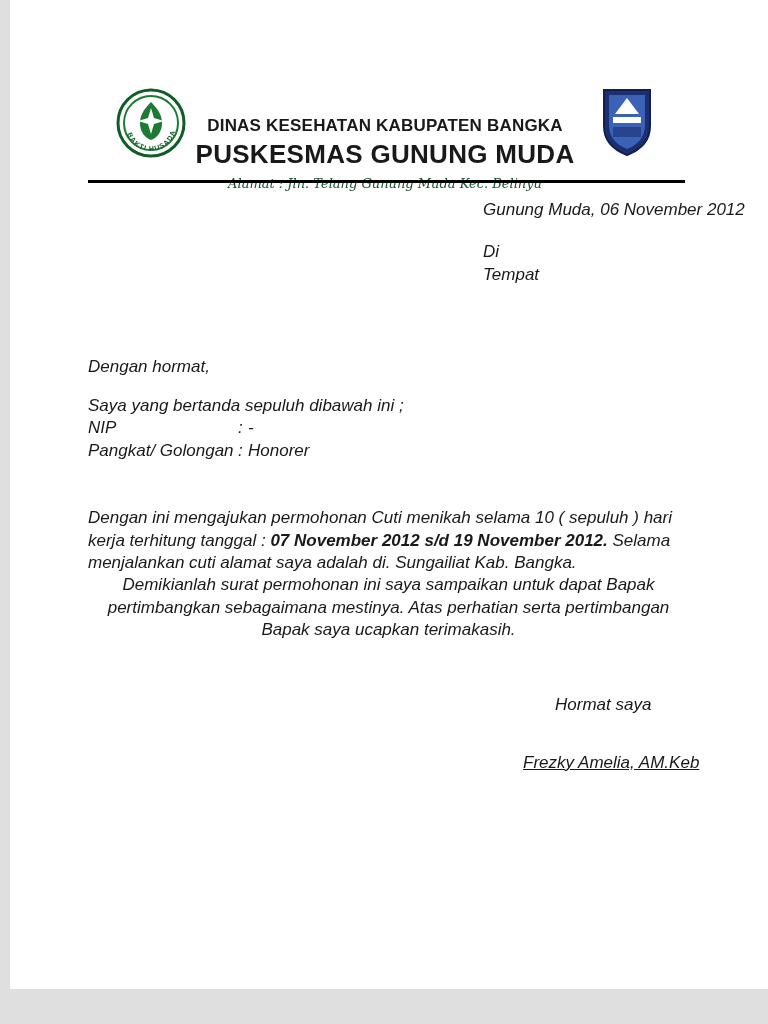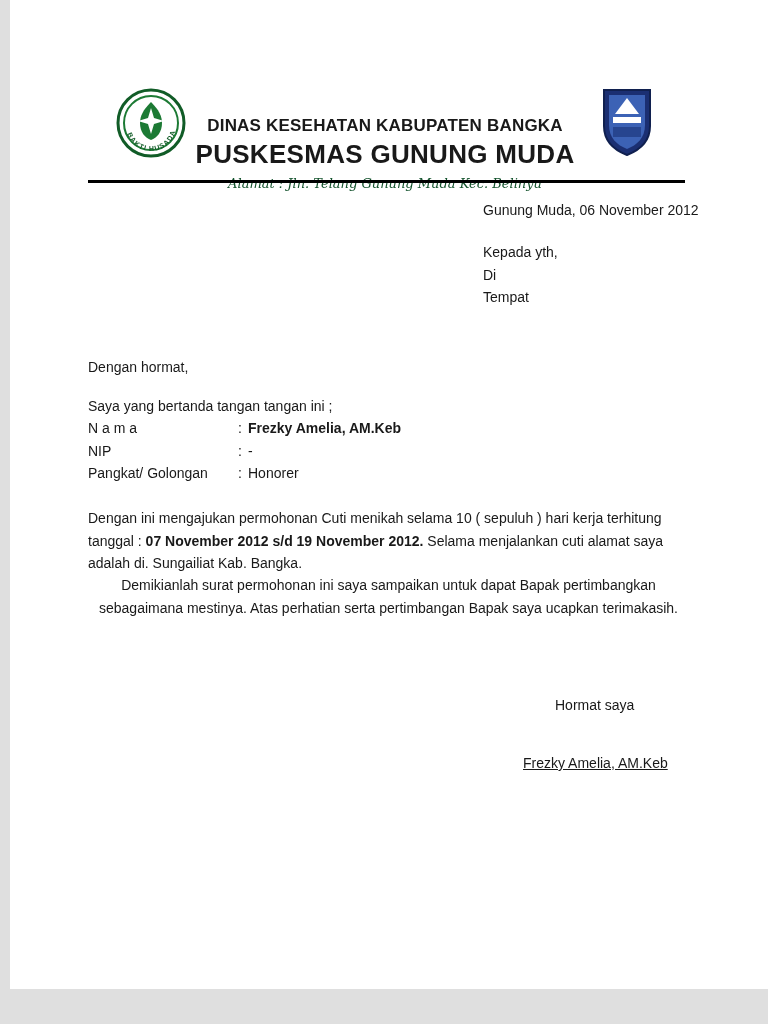--- a/index.html
+++ b/index.html
@@ -28,21 +28,21 @@
     font-family:"DejaVu Serif", serif;
     font-style:italic; font-size:13px; margin-top:6px; color:#14532d;
   }
   .logo-left { position:absolute; left:106px; top:88px; width:70px; height:70px; }
   .logo-right { position:absolute; left:590px; top:86px; width:54px; height:72px; }
   .head-rule {
     position:absolute; left:78px; top:180px; width:597px; height:3px;
     background:#000;
   }
   
-  .txt { font-size:14px; line-height:22.5px; }
+  .txt { font-size:17px; line-height:22.5px;font-style:italic; }
   .date-line { position:absolute; left:473px; top:199px; }
   .recipient { position:absolute; left:473px; top:241px; }
   .salutation { position:absolute; left:78px; top:356px; }
   .intro { position:absolute; left:78px; top:395px; }
   .fields { position:absolute; left:78px; top:417px; }
   .field-row { line-height:22.5px; }
   .field-label { display:inline-block; width:150px; }
   .field-colon { display:inline-block; width:10px; }
   .field-value { }
   .bold { font-weight:bold; }
@@ -90,33 +90,29 @@
       <rect x="13" y="31" width="28" height="6" fill="#ffffff"></rect>
       <rect x="13" y="41" width="28" height="10" fill="#27458f"></rect>
     </svg>
 
     <div class="head-rule"></div>
   </div>
 
   <div class="txt date-line">Gunung Muda, 06 November  2012</div>
 
   <div class="txt recipient">
-    <div>Kepada yth,</div>
     <div>Di</div>
     <div>Tempat</div>
   </div>
 
   <div class="txt salutation">Dengan hormat,</div>
 
-  <div class="txt intro">Saya yang bertanda tangan tangan ini ;</div>
+  <div class="txt intro">Saya yang bertanda sepuluh dibawah ini ;</div>
 
   <div class="txt fields">
-    <div class="field-row">
-      <span class="field-label">N a m a</span><span class="field-colon">:</span><span class="field-value bold">Frezky Amelia, AM.Keb</span>
-    </div>
     <div class="field-row">
       <span class="field-label">NIP</span><span class="field-colon">:</span><span class="field-value">-</span>
     </div>
     <div class="field-row">
       <span class="field-label">Pangkat/ Golongan</span><span class="field-colon">:</span><span class="field-value">Honorer</span>
     </div>
   </div>
 
   <div class="txt para1">
     <span>Dengan ini mengajukan permohonan Cuti menikah selama 10 ( sepuluh ) hari kerja terhitung tanggal : </span><span class="bold">07 November 2012  s/d 19 November 2012.</span><span> Selama menjalankan cuti alamat saya adalah di. Sungailiat Kab. Bangka.</span>

